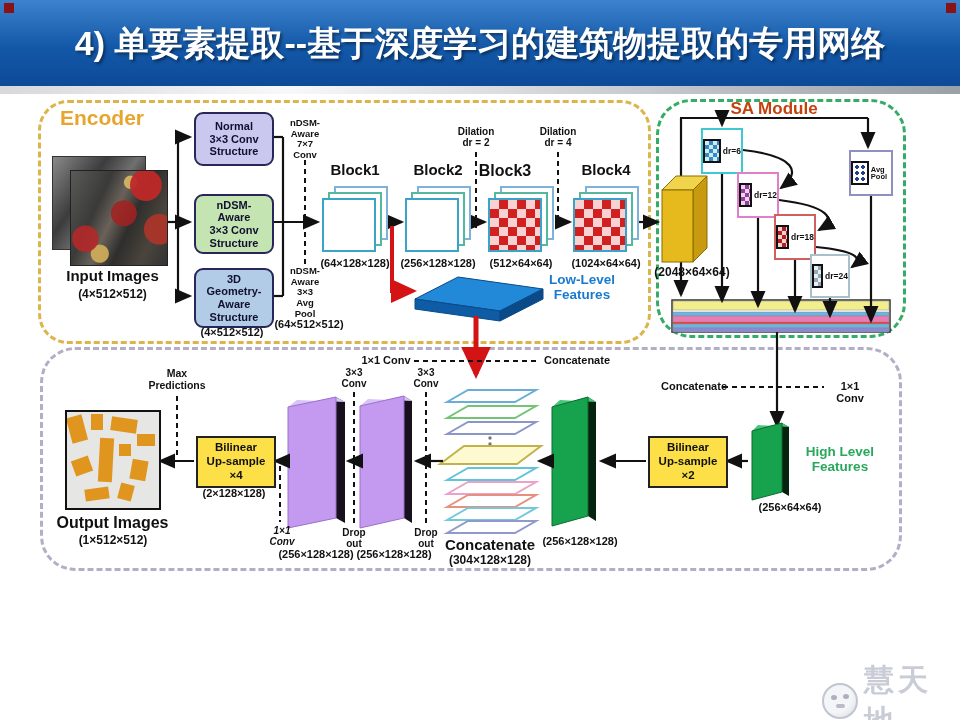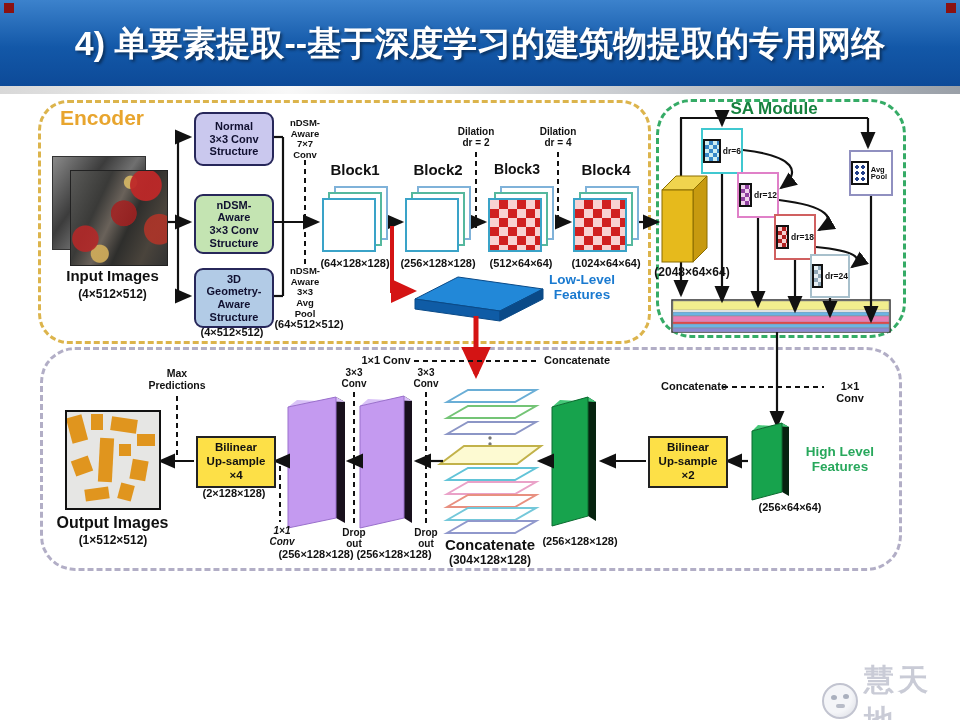--- a/index.html
+++ b/index.html
@@ -201,21 +201,21 @@
 Conv</div>
   <div class="lbl" style="left:282px;top:266px;width:46px;font-size:9.5px;">nDSM-
 Aware
 3×3
 Avg
 Pool</div>
   <div class="lbl" style="left:270px;top:318px;width:78px;font-size:11px;">(64×512×512)</div>
 
   <div class="lbl" style="left:322px;top:162px;width:66px;font-size:15px;">Block1</div>
   <div class="lbl" style="left:405px;top:162px;width:66px;font-size:15px;">Block2</div>
-  <div class="lbl" style="left:484px;top:162px;width:66px;font-size:14px;">Block3</div>
+  <div class="lbl" style="left:472px;top:162px;width:66px;font-size:16px;">Block3</div>
   <div class="lbl" style="left:573px;top:162px;width:66px;font-size:15px;">Block4</div>
 
   <div class="sq back" style="left:334px;top:186px;"></div>
   <div class="sq mid" style="left:328px;top:192px;"></div>
   <div class="sq" style="left:322px;top:198px;"></div>
 
   <div class="sq back" style="left:417px;top:186px;"></div>
   <div class="sq mid" style="left:411px;top:192px;"></div>
   <div class="sq" style="left:405px;top:198px;"></div>
 
@@ -234,21 +234,21 @@
 
   <div class="lbl" style="left:446px;top:126px;width:60px;font-size:10px;">Dilation
 dr = 2</div>
   <div class="lbl" style="left:528px;top:126px;width:60px;font-size:10px;">Dilation
 dr = 4</div>
 
   <div class="lbl" style="left:545px;top:272px;width:74px;font-size:13.5px;color:#1a7ad0;">Low-Level
 Features</div>
 
   <div class="dashedbox" style="left:656px;top:99px;width:244px;height:233px;border-width:3px;border-color:#35ab66;border-radius:35px;"></div>
-  <div class="lbl" style="left:699px;top:99px;width:150px;font-size:17px;color:#15803d;text-align:center;">SA Module</div>
+  <div class="lbl" style="left:699px;top:99px;width:150px;font-size:17px;color:#c2410c;text-align:center;">SA Module</div>
   <div class="lbl" style="left:640px;top:266px;width:104px;font-size:12px;">(2048×64×64)</div>
 
   <div class="drbox" style="left:701px;top:128px;width:42px;height:46px;border-color:#40c8d0;">
     <div class="dricon" style="background:conic-gradient(#3888c8 25%,#cfeef2 0 50%,#3888c8 0 75%,#cfeef2 0) 0 0/8px 8px;"></div>
     <div class="drlabel">dr=6</div>
   </div>
   <div class="drbox" style="left:737px;top:172px;width:42px;height:46px;border-color:#e080c8;">
     <div class="dricon" style="background:conic-gradient(#9040a0 25%,#f0d0ec 0 50%,#9040a0 0 75%,#f0d0ec 0) 0 0/8px 8px;"></div>
     <div class="drlabel">dr=12</div>
   </div>

